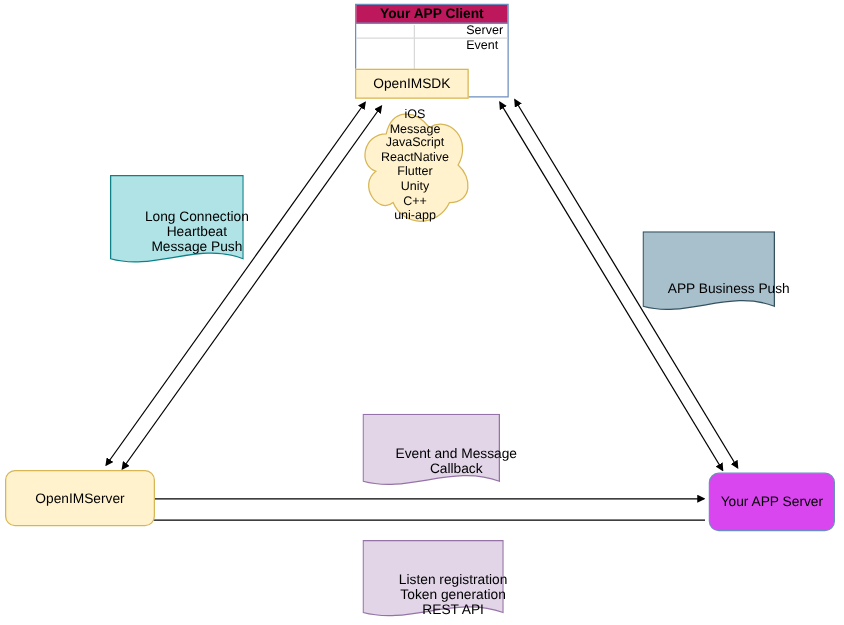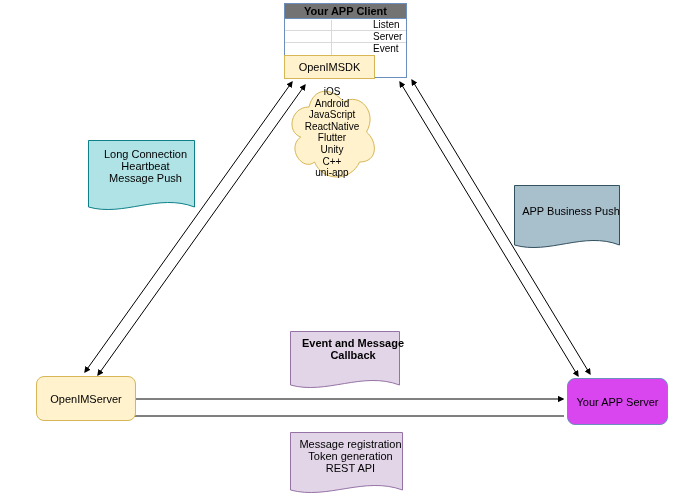--- a/index.html
+++ b/index.html
@@ -4,40 +4,40 @@
 <style>
   * { box-sizing: border-box; margin: 0; padding: 0; }
   html, body { background: #ffffff; }
   body { font-family: "Liberation Sans", sans-serif; color: #000; }
   .canvas { position: relative; width: 675px; height: 500px; background: #ffffff; overflow: hidden; }
 
   .edges { position: absolute; left: 0; top: 0; width: 675px; height: 500px; }
 
   .node { position: absolute; font-size: 11px; color: #000; }
   .rounded { border-radius: 8px; display: flex; align-items: center; justify-content: center; text-align: center; }
-  .openim-server { left: 4px; top: 376px; width: 100px; height: 45px; background: #fff2cc; border: 1px solid #d6b656; margin-left: 32px; }
+  .openim-server { left: 4px; top: 376px; width: 120px; height: 45px; background: #fff2cc; border: 1px solid #d6b656; }
   .app-server { left: 567px; top: 378px; width: 101px; height: 47px; background: #d946ef; border: 1px solid #6c8ebf; }
 
   .client-box { position: absolute; left: 284px; top: 3px; width: 123px; height: 75px; background: #ffffff; border: 1px solid #6c8ebf; font-size: 10px; }
-  .client-title { height: 15px; line-height: 15px; text-align: center; font-weight: bold; font-size: 11px; background: #737373; border-bottom: 1px solid #6c8ebf; }
+  .client-title { height: 15px; line-height: 15px; text-align: center; font-weight: bold; font-size: 11px; background: #be185d; border-bottom: 1px solid #6c8ebf; }
   .client-row { height: 12px; line-height: 12px; padding-left: 88px; border-bottom: 1px solid #d9d9d9; }
   .client-row.last { border-bottom: none; }
   .client-vdivider { position: absolute; left: 46px; top: 16px; width: 1px; height: 36px; background: #d9d9d9; }
   .sdk-box { position: absolute; left: -1px; top: 51px; width: 91px; height: 24px; background: #fff2cc; border: 1px solid #d6b656; display: flex; align-items: center; justify-content: center; font-size: 11px; }
 
   .cloud { position: absolute; left: 286px; top: 82px; width: 92px; height: 100px; }
   .cloud svg { position: absolute; left: 0; top: 0; }
   .cloud-text { position: absolute; top: 4px; left: 0; width: 100%; text-align: center; font-size: 10px; line-height: 11.6px; white-space: pre-line; }
 
   .note { position: absolute; }
   .note svg { position: absolute; left: 0; top: 0; }
-  .note-text { position: absolute; left: 4px; width: 100%; text-align: center; font-size: 11px; line-height: 12px; white-space: pre-line; }
+  .note-text { position: absolute; left: 16px; width: 100%; text-align: center; font-size: 11px; line-height: 12px; white-space: pre-line; margin-top: 20px; }
   .note-long { left: 88px; top: 140px; width: 107px; height: 78px; }
   .note-logic { left: 514px; top: 185px; width: 106px; height: 71px; }
-  .note-callback { left: 290px; top: 331px; width: 118px; height: 65px; font-weight: bold; }
+  .note-callback { left: 290px; top: 331px; width: 118px; height: 65px; }
   .note-rest { left: 290px; top: 432px; width: 113px; height: 68px; }
 </style>
 </head>
 <body>
 
 <div class="canvas">
 
   <svg class="edges">
     <defs>
       <marker id="arr" viewBox="0 0 10 10" refX="8" refY="5" markerWidth="6.5" markerHeight="6.5" orient="auto-start-reverse">
@@ -48,40 +48,37 @@
     <line x1="98" y1="375" x2="305" y2="85" stroke="#000" stroke-width="1" marker-start="url(#arr)" marker-end="url(#arr)"></line>
     <line x1="578" y1="376" x2="400" y2="82" stroke="#000" stroke-width="1" marker-start="url(#arr)" marker-end="url(#arr)"></line>
     <line x1="590" y1="374" x2="412" y2="80" stroke="#000" stroke-width="1" marker-start="url(#arr)" marker-end="url(#arr)"></line>
     <line x1="106" y1="399" x2="563" y2="399" stroke="#000" stroke-width="1" marker-end="url(#arr)"></line>
     <line x1="564" y1="416" x2="107" y2="416" stroke="#000" stroke-width="1" marker-end="url(#arr)"></line>
   </svg>
 
   <div class="client-box">
     <div class="client-title">Your APP Client</div>
     <div class="client-row">
-      <span>Listen</span>
-    </div>
-    <div class="client-row">
       <span>Server</span>
     </div>
     <div class="client-row last">
       <span>Event</span>
     </div>
     <div class="client-vdivider"></div>
     <div class="sdk-box">
       <span>OpenIMSDK</span>
     </div>
   </div>
 
   <div class="cloud">
     <svg width="92" height="100" viewBox="0 0 92 100">
       <path d="M23,25 C4.6,25 0,50 14.7,55 C0,66 16.6,90 28.5,80 C36.8,100 64.4,100 73.6,80 C92,80 92,60 80.5,50 C92,30 73.6,10 57.5,20 C46,5 27.6,5 23,25 Z" fill="#fff2cc" stroke="#d6b656" stroke-width="1"></path>
     </svg>
     <div class="cloud-text">iOS
-Android
+Message
 JavaScript
 ReactNative
 Flutter
 Unity
 C++
 uni-app</div>
   </div>
 
   <div class="note note-long">
     <svg width="107" height="78" viewBox="0 0 107 78">
@@ -104,21 +101,21 @@
       <path d="M0.5,0.5 L109.5,0.5 L109.5,54 C72.5,40 36.5,64 0.5,54 Z" fill="#e1d5e7" stroke="#9673a6" stroke-width="1"></path>
     </svg>
     <div class="note-text" style="top:6px;">Event and Message
 Callback</div>
   </div>
 
   <div class="note note-rest">
     <svg width="113" height="68" viewBox="0 0 113 68">
       <path d="M0.5,0.5 L112.5,0.5 L112.5,58 C74.5,44 37.5,68 0.5,58 Z" fill="#e1d5e7" stroke="#9673a6" stroke-width="1"></path>
     </svg>
-    <div class="note-text" style="top:6px;">Message registration
+    <div class="note-text" style="top:6px;">Listen registration
 Token generation
 REST API</div>
   </div>
 
   <div class="node rounded openim-server">
     <span>OpenIMServer</span>
   </div>
   <div class="node rounded app-server">
     <span>Your APP Server</span>
   </div>

